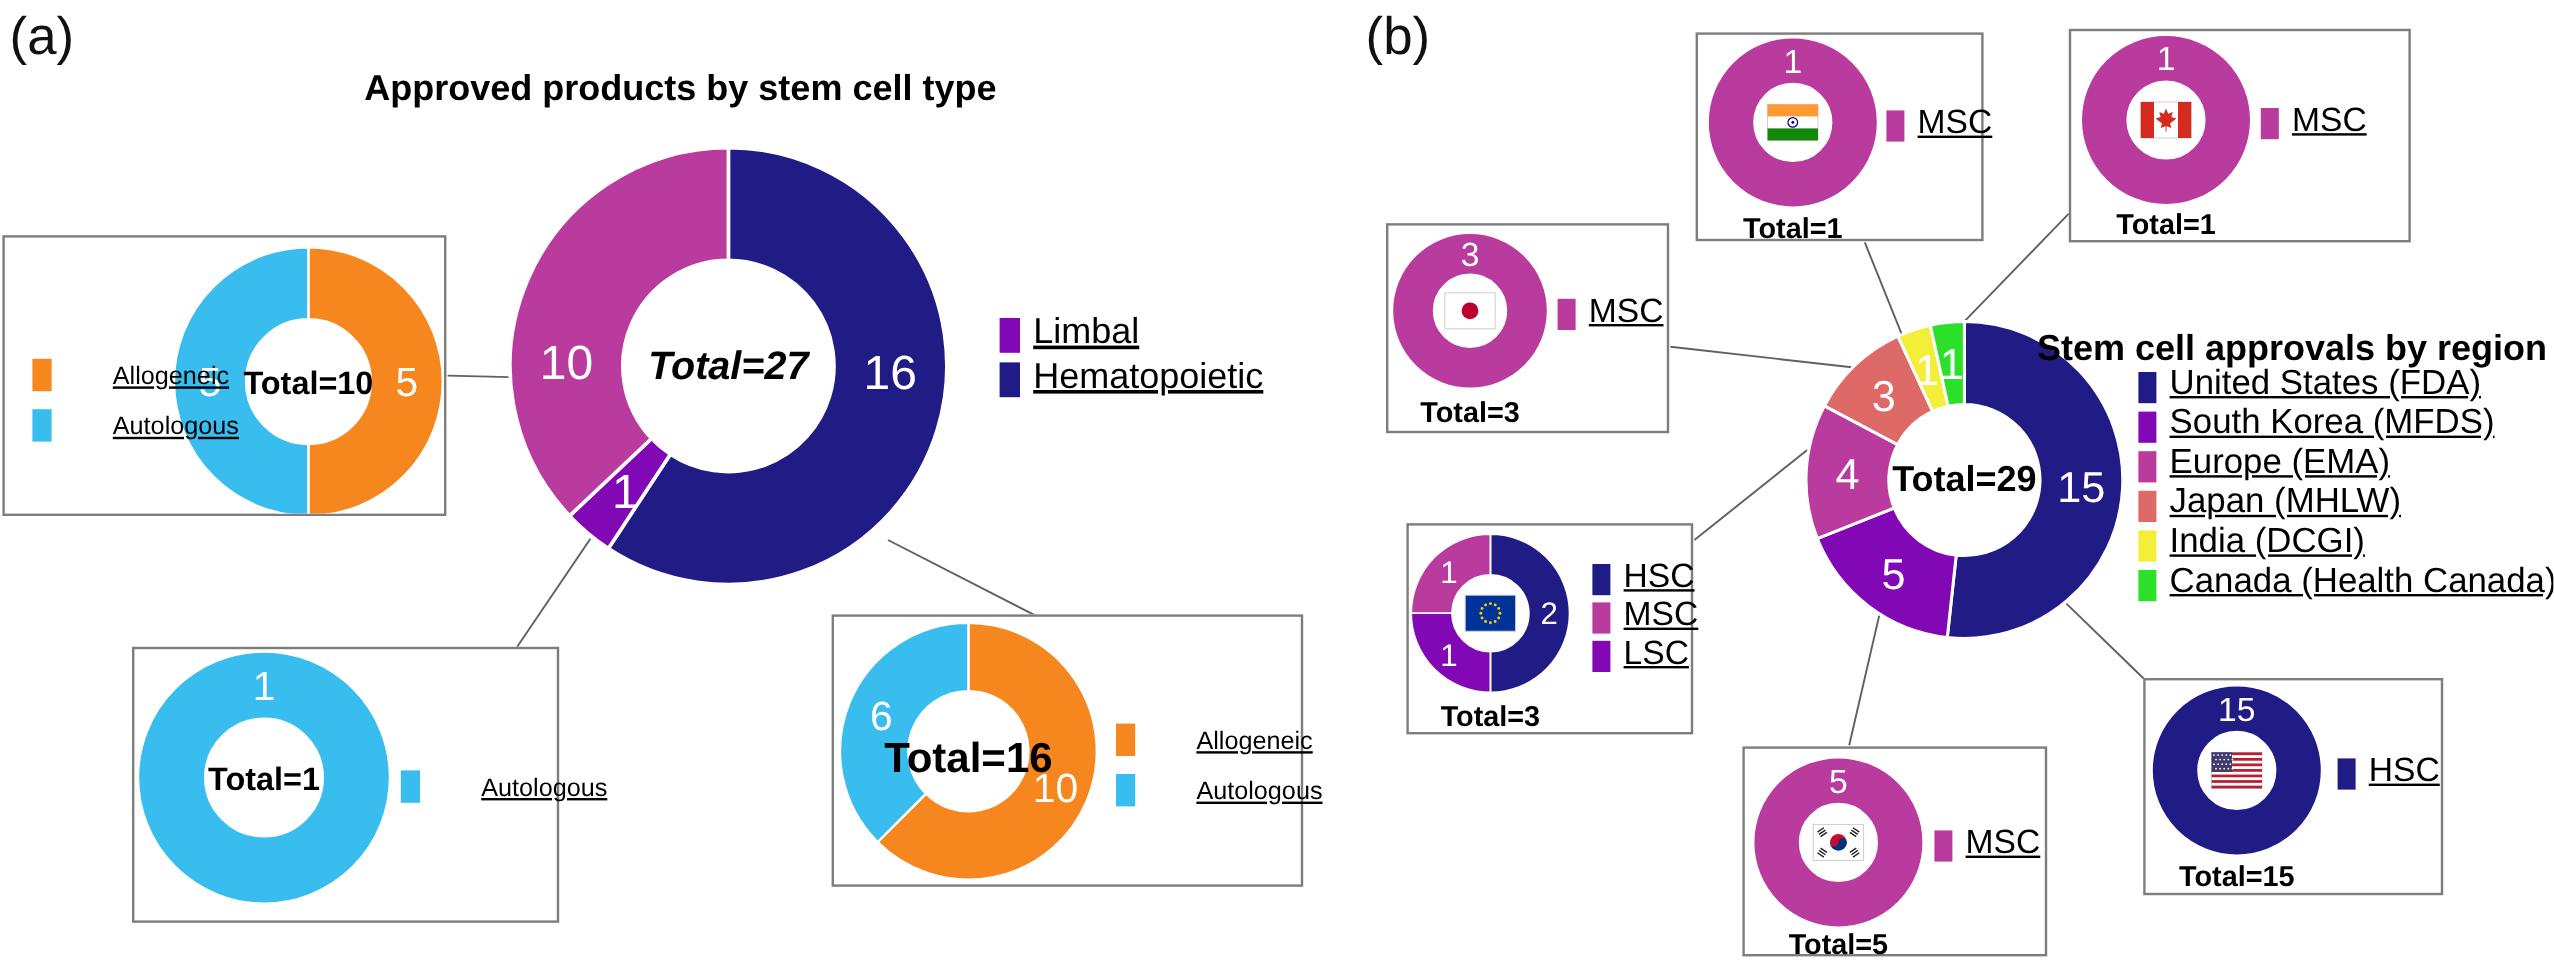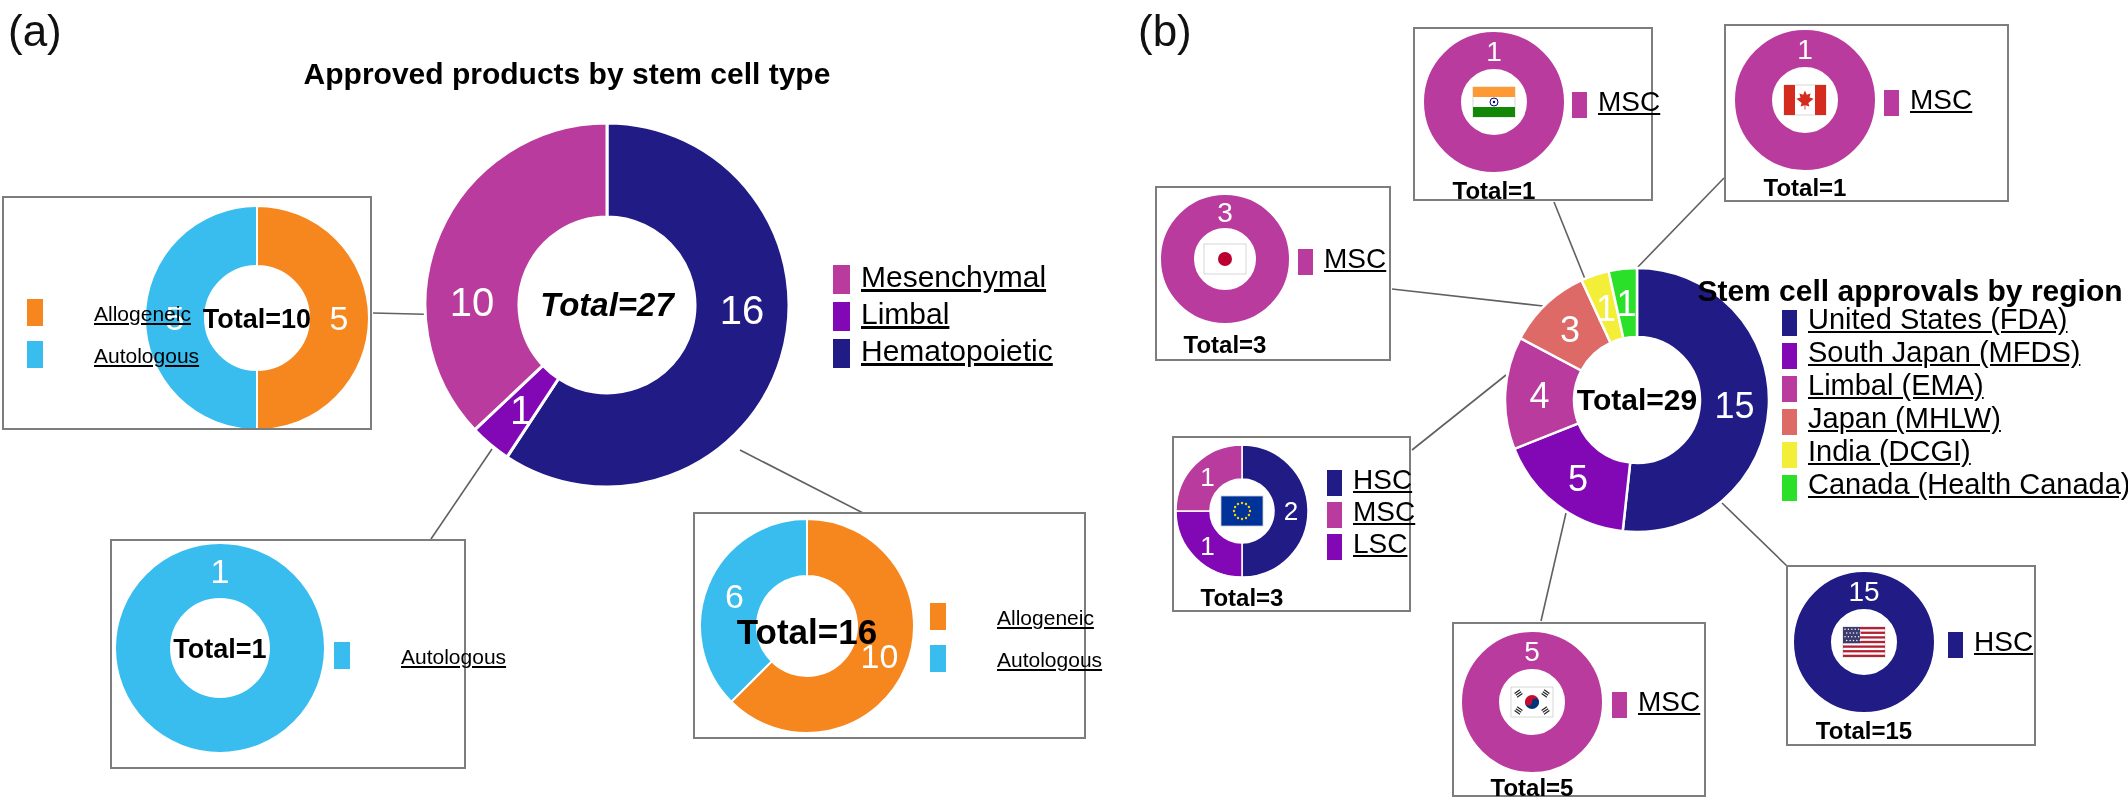--- a/index.html
+++ b/index.html
@@ -51,24 +51,20 @@
       <path d="M184.00,2.00 A182,182 0 1 1 83.99,336.06 L135.64,257.52 A88,88 0 1 0 184.00,96.00 Z" fill="#201b85" stroke="#fff" stroke-width="3"></path>
       <text class="donut-num" x="318.9" y="188.7" text-anchor="middle" dy="0.36em" fill="#fff" font-size="40">16</text>
       <path d="M83.99,336.06 A182,182 0 0 1 51.62,308.90 L119.99,244.39 A88,88 0 0 0 135.64,257.52 Z" fill="#8208b5" stroke="#fff" stroke-width="3"></path>
       <text class="donut-num" x="98.1" y="288.2" text-anchor="middle" dy="0.36em" fill="#fff" font-size="40">1</text>
       <path d="M51.62,308.90 A182,182 0 0 1 184.00,2.00 L184.00,96.00 A88,88 0 0 0 119.99,244.39 Z" fill="#b93b9e" stroke="#fff" stroke-width="3"></path>
       <text class="donut-num" x="49.0" y="180.5" text-anchor="middle" dy="0.36em" fill="#fff" font-size="40">10</text>
     </svg>
   <div class="center-total" style="left:507px;top:286px;width:200px;font-size:33px;font-style:italic;">Total=27</div>
   <div class="legend lg-a-main" style="left:833px;top:257px;">
       <div class="item">
-        <span class="sw" style="background: rgb(185, 59, 158);"></span>
-        <span>Mesenchymal</span>
-      </div>
-      <div class="item">
         <span class="sw" style="background: rgb(130, 8, 181);"></span>
         <span>Limbal</span>
       </div>
       <div class="item">
         <span class="sw" style="background: rgb(32, 27, 133);"></span>
         <span>Hematopoietic</span>
       </div>
     </div>
 
   <div class="box" style="left:2px;top:196px;width:370px;height:234px;">
@@ -143,25 +139,25 @@
       <text class="donut-num" x="123.5" y="37.1" text-anchor="middle" dy="0.36em" fill="#fff" font-size="36">1</text>
     </svg>
   <div class="center-total" style="left:1547px;top:383px;width:180px;font-size:30px;">Total=29</div>
   <div class="legend lg-b-main" style="left:1782px;top:303px;">
       <div class="item">
         <span class="sw" style="background: rgb(32, 27, 133);"></span>
         <span>United States (FDA)</span>
       </div>
       <div class="item">
         <span class="sw" style="background: rgb(130, 8, 181);"></span>
-        <span>South Japan (MFDS)</span>
+        <span>South Korea (MFDS)</span>
       </div>
       <div class="item">
         <span class="sw" style="background: rgb(185, 59, 158);"></span>
-        <span>Limbal (EMA)</span>
+        <span>Europe (EMA)</span>
       </div>
       <div class="item">
         <span class="sw" style="background: rgb(221, 106, 102);"></span>
         <span>Japan (MHLW)</span>
       </div>
       <div class="item">
         <span class="sw" style="background: rgb(243, 239, 56);"></span>
         <span>India (DCGI)</span>
       </div>
       <div class="item">

